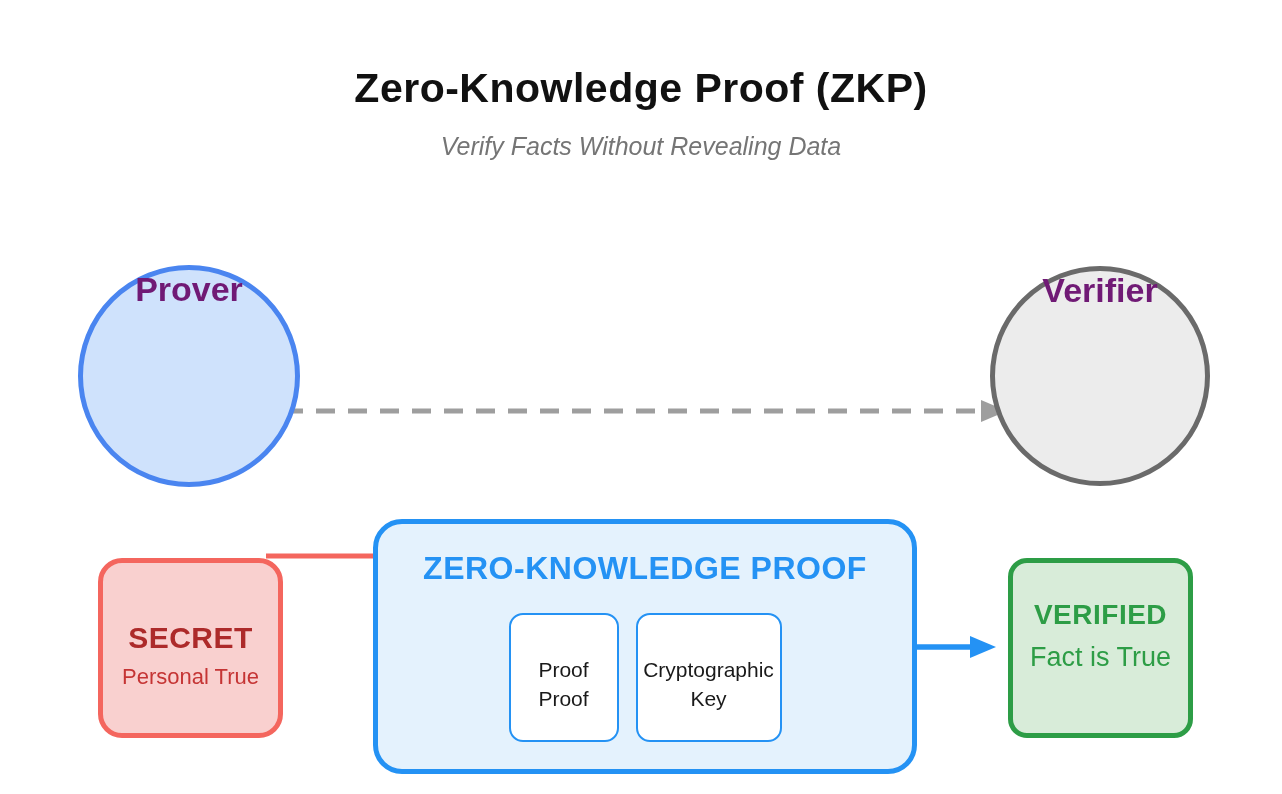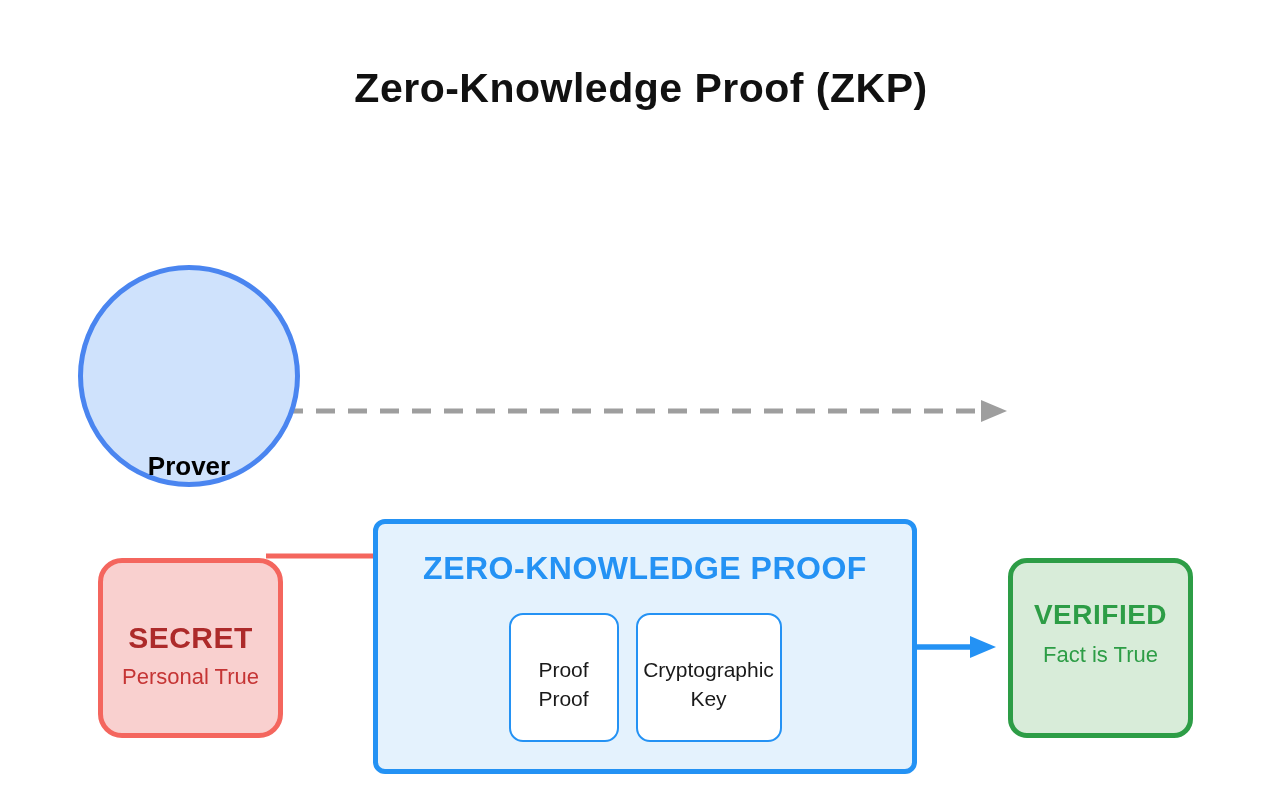--- a/index.html
+++ b/index.html
@@ -21,22 +21,22 @@
   .arrows{position:absolute;left:0;top:0;width:1282px;height:794px;}
   .dash-line{stroke:var(--dashed-arrow);stroke-width:5;stroke-dasharray:19 13;fill:none;}
   .dash-head{fill:var(--dashed-arrow);}
   .red-line{stroke:var(--red);stroke-width:5;fill:none;}
   .red-head{fill:var(--red);}
   .blue-line{stroke:var(--blue);stroke-width:5.5;fill:none;}
   .blue-head{fill:var(--blue);}
   
   .circle{
     position:absolute;border-radius:50%;box-sizing:border-box;
-    display:flex;align-items:flex-end;justify-content:center;
-    font-size:26px;font-weight:bold;color:#000000;
+    display:flex;align-items:flex-start;justify-content:center;
+    font-size:34px;font-weight:bold;color:#701a75;
   }
   .prover{
     left:78px;top:230px;width:222px;height:222px;
     background:var(--prover-fill);border:5px solid var(--prover-border);
   }
   .verifier{
     left:990px;top:231px;width:220px;height:220px;
     background:var(--verifier-fill);border:5px solid var(--verifier-border);
   }
   
@@ -44,21 +44,21 @@
     position:absolute;left:98px;top:523px;width:185px;height:180px;box-sizing:border-box;
     background:var(--red-fill);border:5px solid var(--red);border-radius:24px;
     display:flex;flex-direction:column;align-items:center;justify-content:center;
     padding-top:14px;text-align:center;
   }
   .secret-title{font-size:30px;font-weight:bold;color:var(--red-title);letter-spacing:.5px;}
   .secret-sub{font-size:22px;color:var(--red-sub);margin-top:9px;}
   
   .zkp{
     position:absolute;left:373px;top:484px;width:544px;height:255px;box-sizing:border-box;
-    background:var(--blue-fill);border:5px solid var(--blue);border-radius:12px;
+    background:var(--blue-fill);border:5px solid var(--blue);border-radius:29px;
     text-align:center;
   }
   .zkp-title{
     margin-top:26px;font-size:32px;font-weight:bold;color:var(--blue);letter-spacing:.5px;
   }
   .zkp-row{
     position:absolute;left:0;top:89px;width:534px;
     display:flex;justify-content:center;gap:17px;
   }
   .zkp-item{
@@ -69,49 +69,53 @@
     font-size:21px;line-height:1.35;color:var(--box-text);text-align:center;
   }
   
   .verified{
     position:absolute;left:1008px;top:523px;width:185px;height:180px;box-sizing:border-box;
     background:var(--green-fill);border:5px solid var(--green);border-radius:19px;
     display:flex;flex-direction:column;align-items:center;
     padding-top:36px;text-align:center;color:var(--green);
   }
   .verified-title{font-size:28px;font-weight:bold;letter-spacing:.5px;}
-  .verified-line1{font-size:22px;margin-top:11px;}
+  .verified-line1{font-size:27px;margin-top:11px;}
   .verified-line2{font-size:22px;margin-top:13px;max-width:160px;line-height:1.2;}
 </style>
 </head>
 <body>
 
 <div class="canvas">
 
   <div class="title">Zero-Knowledge Proof (ZKP)</div>
+  <div class="subtitle">Verify Facts Without Revealing Data</div>
 
   <svg class="arrows" viewBox="0 0 1282 794" xmlns="http://www.w3.org/2000/svg">
     <g>
       <line class="dash-line" x1="284" y1="376" x2="983" y2="376"></line>
       <polygon class="dash-head" points="981,365 1007,376 981,387"></polygon>
     </g>
     <g>
       <line class="red-line" x1="266" y1="521" x2="389" y2="521"></line>
       <polygon class="red-head" points="388,512 410,521 388,530"></polygon>
     </g>
     <g>
       <line class="blue-line" x1="917" y1="612" x2="972" y2="612"></line>
       <polygon class="blue-head" points="970,601 996,612 970,623"></polygon>
     </g>
   </svg>
 
   <div class="circle prover">
     <span>Prover</span>
   </div>
 
+  <div class="circle verifier">
+    <span>Verifier</span>
+  </div>
 
   <div class="secret">
     <div class="secret-title">SECRET</div>
     <div class="secret-sub">Personal True</div>
   </div>
 
   <div class="zkp">
     <div class="zkp-title">ZERO-KNOWLEDGE PROOF</div>
     <div class="zkp-row">
       <div class="zkp-item" style="width:110px">

